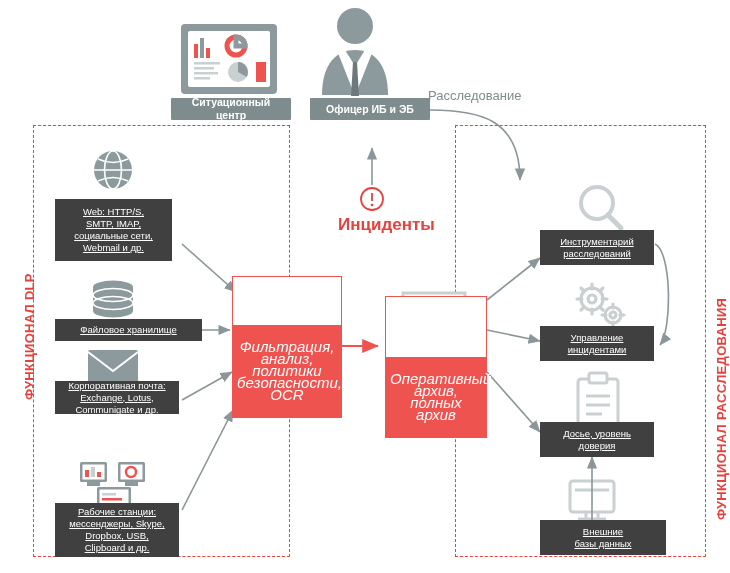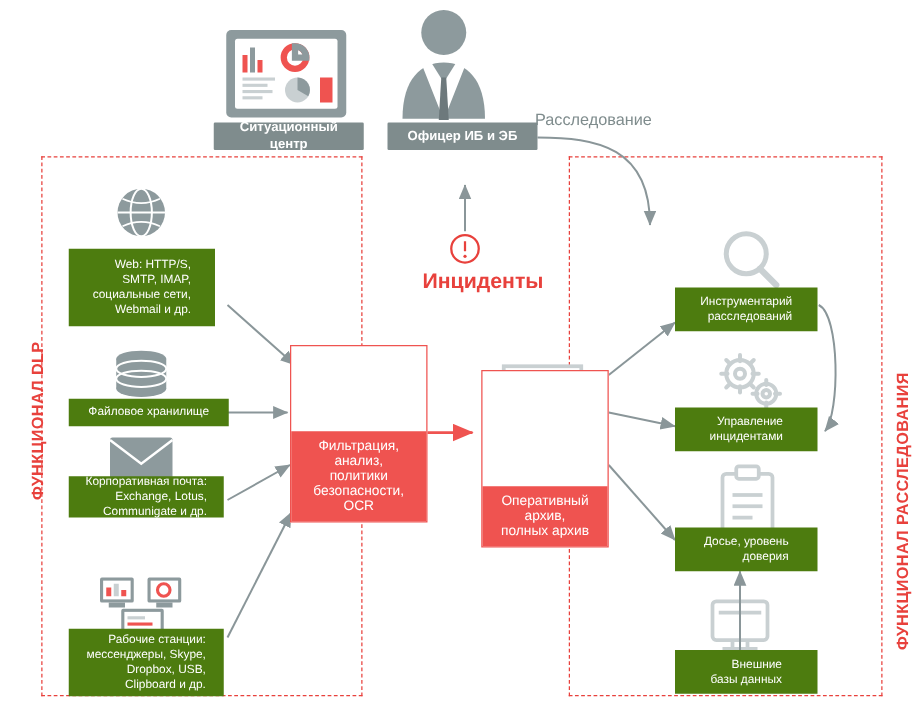--- a/index.html
+++ b/index.html
@@ -27,30 +27,31 @@
     text-align: center;
     display: flex;
     align-items: center;
     justify-content: center;
     padding: 4px 8px;
     box-sizing: border-box;
     border-radius: 1px;
   }
   .pinkbox {
     position: absolute;
-    background: #4d7c0f;
+    background: #404040;
     color: #ffffff;
     font-size: 9.5px;
     line-height: 12px;
-    text-align: right;
+    text-align: center;
     display: flex;
     align-items: center;
     justify-content: center;
     padding: 5px 6px;
     box-sizing: border-box;
+    text-decoration: underline;
   }
 
   
   .dashframe {
     position: absolute;
     border: 1.5px dashed #e8413c;
     box-sizing: border-box;
   }
 
   
@@ -70,25 +71,26 @@
     position: absolute;
     border: 1.5px solid #ef5350;
     background: #ffffff;
     box-sizing: border-box;
   }
   .procbox .caption {
     position: absolute;
     left: 0; right: 0; bottom: 0;
     background: #ef5350;
     color: #fff;
-    font-size: 11px;
+    font-size: 15px;
     line-height: 12px;
     text-align: center;
-    padding: 6px 4px;
-    box-sizing: border-box;
+    padding: 16px 4px;
+    box-sizing: border-box;
+    font-style: italic;
   }
 
   .incident-label {
     position: absolute;
     color: #e8413c;
     font-size: 17px;
     font-weight: bold;
     white-space: nowrap;
   }
   .invest-label {
@@ -278,21 +280,21 @@
   <div class="graybox" style="left:310px; top:98px; width:120px; height:22px;">Офицер ИБ и ЭБ</div>
   <div class="invest-label" style="left:428px; top:88px;">Расследование</div>
 
   <div class="incident-label" style="left:338px; top:215px;">Инциденты</div>
 
   <div class="pinkbox" style="left:55px; top:199px; width:117px; height:62px; white-space:pre-line;">Web: HTTP/S,
 SMTP, IMAP,
 социальные сети,
 Webmail и др.</div>
 
-  <div class="pinkbox" style="left:55px; top:319px; width:128px; height:22px; white-space:pre-line;">Файловое хранилище</div>
+  <div class="pinkbox" style="left:55px; top:319px; width:147px; height:22px; white-space:pre-line;">Файловое хранилище</div>
 
   <div class="pinkbox" style="left:55px; top:381px; width:124px; height:33px; white-space:pre-line;">Корпоративная почта:
 Exchange, Lotus,
 Communigate и др.</div>
 
   <div class="pinkbox" style="left:55px; top:503px; width:124px; height:54px; white-space:pre-line;">Рабочие станции:
 мессенджеры, Skype,
 Dropbox, USB,
 Clipboard и др.</div>
 
@@ -309,16 +311,16 @@
 
   <div class="pinkbox" style="left:540px; top:230px; width:114px; height:35px; white-space:pre-line;">Инструментарий
 расследований</div>
 
   <div class="pinkbox" style="left:540px; top:326px; width:114px; height:35px; white-space:pre-line;">Управление
 инцидентами</div>
 
   <div class="pinkbox" style="left:540px; top:422px; width:114px; height:35px; white-space:pre-line;">Досье, уровень
 доверия</div>
 
-  <div class="pinkbox" style="left:540px; top:520px; width:114px; height:35px; white-space:pre-line;">Внешние
+  <div class="pinkbox" style="left:540px; top:520px; width:126px; height:35px; white-space:pre-line;">Внешние
 базы данных</div>
 
 </div>
 
 </body></html>

